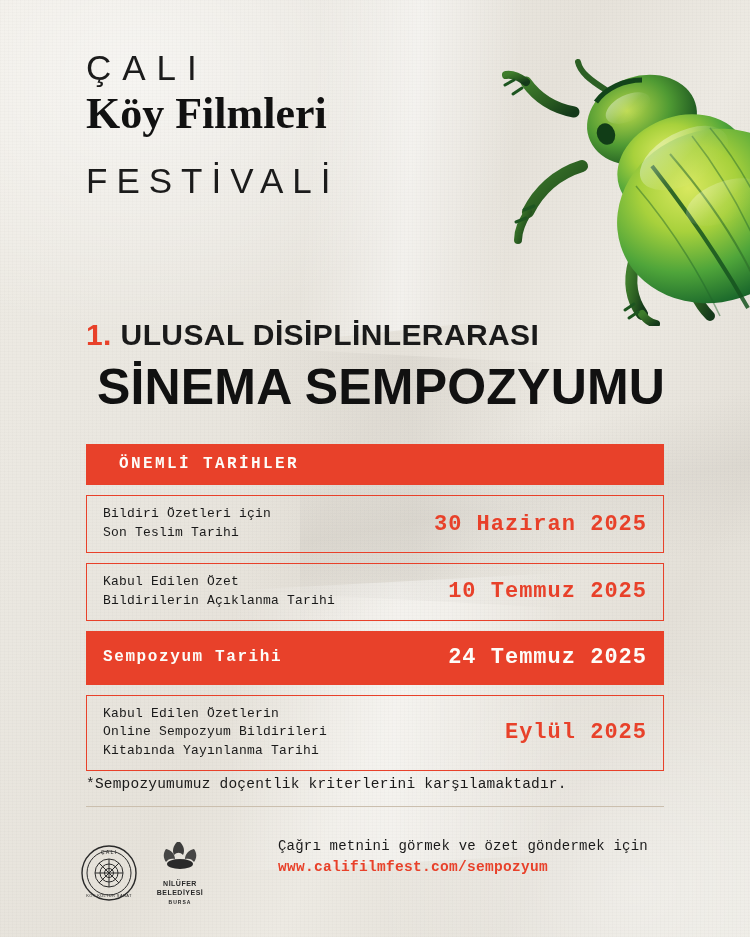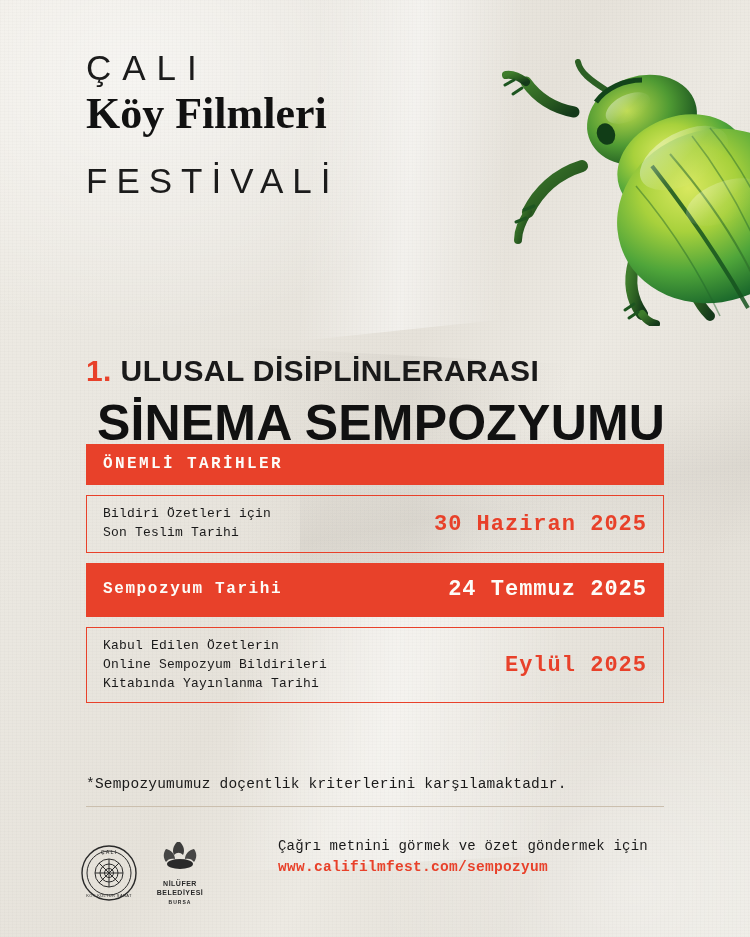--- a/index.html
+++ b/index.html
@@ -106,21 +106,20 @@
     left: 86px;
     top: 318px;
     width: 590px;
   }
   .hl-line1 {
     font-size: 30px;
     font-weight: bold;
     letter-spacing: 0.4px;
     color: #1a1a1a;
     white-space: nowrap;
-    margin-top: 36px;
   }
   .hl-num {
     color: #e8412a;
   }
   .hl-line2 {
     margin-top: 6px;
     font-size: 50px;
     font-weight: bold;
     letter-spacing: 0.2px;
     color: #111;
@@ -142,21 +141,21 @@
     border: 1.5px solid #e8412a;
     padding: 9px 16px;
     margin-bottom: 10px;
     min-height: 54px;
   }
   .row.filled {
     background: #e8412a;
     border-color: #e8412a;
   }
   .row.header {
-    padding: 8px 16px;
+    padding: 8px 32px;
     min-height: 34px;
   }
   .row-label {
     font-family: "Liberation Mono", monospace;
     font-size: 13px;
     line-height: 1.45;
     color: #1a1a1a;
     letter-spacing: 0.2px;
     white-space: pre-line;
   }
@@ -347,20 +346,25 @@
     <div class="row filled header">
       <div class="row-label">ÖNEMLİ TARİHLER</div>
     </div>
 
     <div class="row">
       <div class="row-label">Bildiri Özetleri için
 Son Teslim Tarihi</div>
       <div class="row-value">30 Haziran 2025</div>
     </div>
 
+    <div class="row">
+      <div class="row-label">Kabul Edilen Özet
+Bildirilerin Açıklanma Tarihi</div>
+      <div class="row-value">10 Temmuz 2025</div>
+    </div>
 
     <div class="row filled">
       <div class="row-label">Sempozyum Tarihi</div>
       <div class="row-value">24 Temmuz 2025</div>
     </div>
 
     <div class="row">
       <div class="row-label">Kabul Edilen Özetlerin
 Online Sempozyum Bildirileri
 Kitabında Yayınlanma Tarihi</div>

